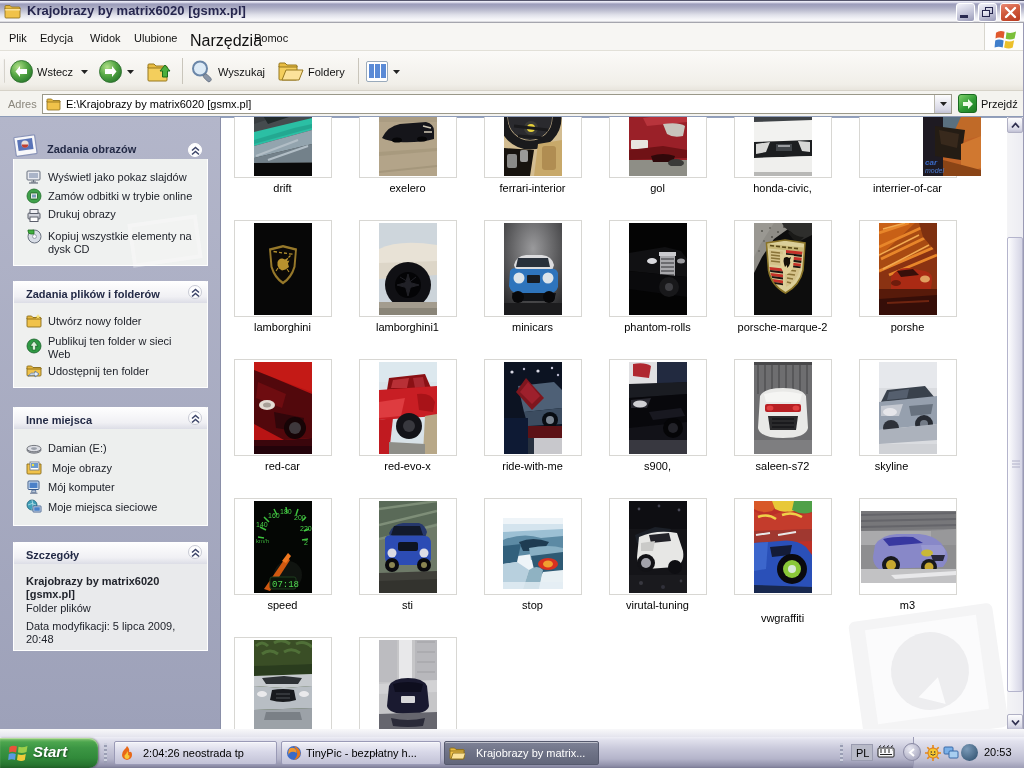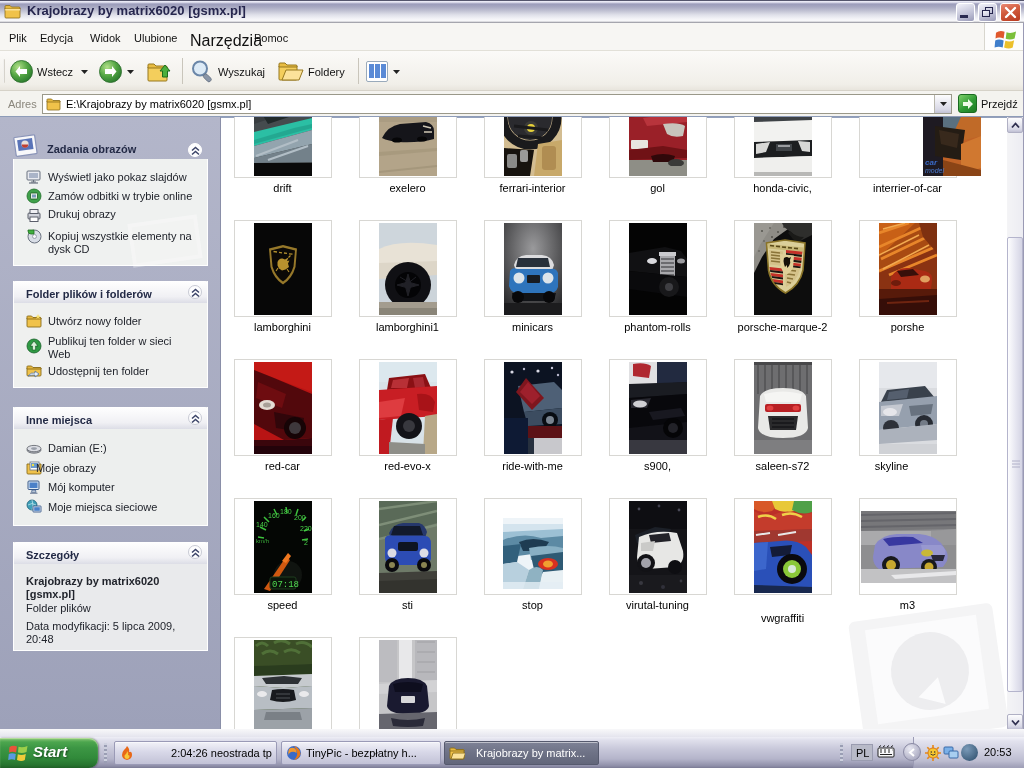--- a/index.html
+++ b/index.html
@@ -160,21 +160,21 @@
     </svg>
 <div class="titem" style="left:48px;top:91px;width:155px;">Drukuj obrazy</div>
 <svg class="sicon" style="left:26px;top:111px;" viewBox="0 0 16 16">
       <circle cx="8.5" cy="8.5" r="6.5" fill="#d8dde6" stroke="#6a7280" stroke-width="1"></circle>
       <circle cx="8.5" cy="8.5" r="2" fill="#f8f8fa" stroke="#8a92a0" stroke-width="0.8"></circle>
       <path d="M2 2 L8 2 L8 6 L5 6 Q2 6 2 3 Z" fill="#3fae3f" stroke="#1e6e1e" stroke-width="0.8"></path>
     </svg>
 <div class="titem" style="left:48px;top:113px;width:155px;">Kopiuj wszystkie elementy na<br>dysk CD</div>
 <div class="abs" style="left:13px;top:164px;width:195px;height:107px;background:#eff0ef;border:1px solid #ffffff;border-top:none;"></div>
 <div class="abs" style="left:13px;top:164px;width:195px;height:22px;background:linear-gradient(#fefefe,#f0f0f4 70%,#dcdde6);border-radius:4px 4px 0 0;border:1px solid #fff;border-bottom:none;"></div>
-<div class="hdr" style="left:26px;top:171px;">Folder plików i folderów</div>
+<div class="hdr" style="left:26px;top:171px;">Zadania plików i folderów</div>
 <div class="abs" style="left:188px;top:168px;width:14px;height:14px;border-radius:50%;background:#fdfdfe;border:1px solid #c8cad4;">
     <svg style="position:absolute;left:2px;top:1.5px;" width="9" height="10" viewBox="0 0 9 10">
         <path d="M1 4.5 L4.5 1.5 L8 4.5 M1 8.5 L4.5 5.5 L8 8.5" stroke="#3c4468" stroke-width="1.5" fill="none"></path>
       </svg>
     </div>
 <svg class="sicon" style="left:26px;top:196px;" viewBox="0 0 16 16">
       <path d="M1 5 L1 13 Q1 14 2 14 L14 14 Q15 14 15 13 L15 5 Z" fill="#f0c24a" stroke="#8a6d1c" stroke-width="0.9"></path>
       <path d="M1 5 L1 3.5 Q1 3 2 3 L5.5 3 L7 4.5 L14 4.5 Q15 4.5 15 5 L15 6 L1 6 Z" fill="#e8b93e" stroke="#8a6d1c" stroke-width="0.9"></path>
       <path d="M12 1 l0.8 1.8 L14.8 3 l-1.6 1 l0.4 2 l-1.6 -1.2 L10.4 6 l0.5 -2 L9.3 3 l2 -0.2 Z" fill="#f8e070"></path>
     </svg>
@@ -203,21 +203,21 @@
       <ellipse cx="8" cy="8.6" rx="7" ry="3.2" fill="#dcdee4" stroke="#5a5e66" stroke-width="0.8"></ellipse>
       <ellipse cx="8" cy="8.6" rx="3" ry="1.3" fill="#9aa0aa"></ellipse>
     </svg>
 <div class="titem" style="left:48px;top:324.5px;width:160px;">Damian (E:)</div>
 <svg class="sicon" style="left:26px;top:343px;" viewBox="0 0 16 16">
       <path d="M1 4 L1 13 Q1 14 2 14 L14 14 Q15 14 15 13 L15 4 Z" fill="#f0c24a" stroke="#8a6d1c" stroke-width="0.9"></path>
       <rect x="4" y="2" width="9" height="8" fill="#fff" stroke="#6a7280" stroke-width="0.8"></rect>
       <rect x="5" y="3" width="7" height="5" fill="#6a9ad0"></rect>
       <circle cx="7" cy="5" r="1.2" fill="#f0e040"></circle>
     </svg>
-<div class="titem" style="left:36px;top:344.5px;width:176px;">Moje obrazy</div>
+<div class="titem" style="left:52px;top:344.5px;width:176px;">Moje obrazy</div>
 <svg class="sicon" style="left:26px;top:362px;" viewBox="0 0 16 16">
       <rect x="2" y="2" width="11" height="8.5" rx="1" fill="#dce8f4" stroke="#3a5a8a" stroke-width="1"></rect>
       <rect x="3.5" y="3.5" width="8" height="5.5" fill="#4a80c8"></rect>
       <path d="M6 11 L9.5 11 L10 13.5 L5.5 13.5 Z" fill="#b8c4d4" stroke="#3a5a8a" stroke-width="0.7"></path>
       <rect x="4" y="13.5" width="7.5" height="1.5" rx="0.5" fill="#8a96aa"></rect>
     </svg>
 <div class="titem" style="left:48px;top:364px;width:160px;">Mój komputer</div>
 <svg class="sicon" style="left:26px;top:382px;" viewBox="0 0 16 16">
       <circle cx="6" cy="6" r="5" fill="#3fa0b8" stroke="#1e6078" stroke-width="0.8"></circle>
       <path d="M2 6 Q6 3 10 6 M6 1 Q8 6 6 11" stroke="#c8e8f0" stroke-width="0.7" fill="none"></path>
@@ -739,21 +739,21 @@
    <path d="M9.8 10.3 Q13.5 11.8 17.8 10 L16.8 16 Q13.5 17.8 9 16 Z" fill="#f0cc3a"></path>
   </svg>
   <div class="abs" style="left:33px;top:5px;font-size:15px;font-weight:bold;font-style:italic;color:#fff;text-shadow:1px 1px 2px #1a4a1e;">Start</div>
  </div>
  <div class="abs" style="left:104px;top:6px;width:4px;height:20px;background:repeating-linear-gradient(#cdd0de 0px,#cdd0de 2px,#9a9eb4 2px,#9a9eb4 4px);width:3px;"></div>
 <div class="abs" style="left:114px;top:4px;width:163px;height:24px;background:linear-gradient(#f2f2f8,#d8d8e8 45%,#c2c2d6);border:1px solid #9a9ab6;border-radius:2px;box-shadow:inset 0 1px 0 rgba(255,255,255,0.5);">
       <div class="abs" style="left:4px;top:3px;width:16px;height:16px;"><svg width="16" height="16" viewBox="0 0 16 16">
           <path d="M8 1 Q11 4 10 7 Q13 6 13 10 Q13 14 8 15 Q3 14 3 10 Q3 7 5 5 Q7 3.5 8 1 Z" fill="#e86818"></path>
           <path d="M8 6 Q10 8 9 10 Q11 10 10.5 12 Q10 14 8 14 Q6 14 5.5 12 Q5 10 7 9 Q8 8 8 6 Z" fill="#f8c838"></path>
         </svg></div>
-      <div class="abs" style="left:40px;top:5px;font-size:11px;color:#000;white-space:nowrap;overflow:hidden;width:133px;text-align:center;">2:04:26 neostrada tp</div>
+      <div class="abs" style="left:28px;top:5px;font-size:11px;color:#000;white-space:nowrap;overflow:hidden;width:133px;">2:04:26 neostrada tp</div>
     </div>
 <div class="abs" style="left:281px;top:4px;width:160px;height:24px;background:linear-gradient(#f2f2f8,#d8d8e8 45%,#c2c2d6);border:1px solid #9a9ab6;border-radius:2px;box-shadow:inset 0 1px 0 rgba(255,255,255,0.5);">
       <div class="abs" style="left:4px;top:3px;width:16px;height:16px;"><svg width="16" height="16" viewBox="0 0 16 16">
           <circle cx="8" cy="8" r="7" fill="#3a6ac8"></circle>
           <path d="M8 1 Q14 3 14.5 9 Q13 14 8 15 Q12 11 11 7 Q10 3.5 8 1 Z" fill="#e87818"></path>
           <path d="M3 4 Q6 2 9 3.5 Q11 5 10.5 8 Q8 6 5 7 Q3 8 2.5 10 Q2 6 3 4 Z" fill="#f09830"></path>
         </svg></div>
       <div class="abs" style="left:24px;top:5px;font-size:11px;color:#000;white-space:nowrap;overflow:hidden;width:130px;">TinyPic - bezpłatny h...</div>
     </div>
 <div class="abs" style="left:444px;top:4px;width:155px;height:24px;background:linear-gradient(#7e8296,#6e7286 50%,#62667a);border:1px solid #565a6e;border-radius:2px;box-shadow:inset 0 1px 0 rgba(255,255,255,0.5);">

